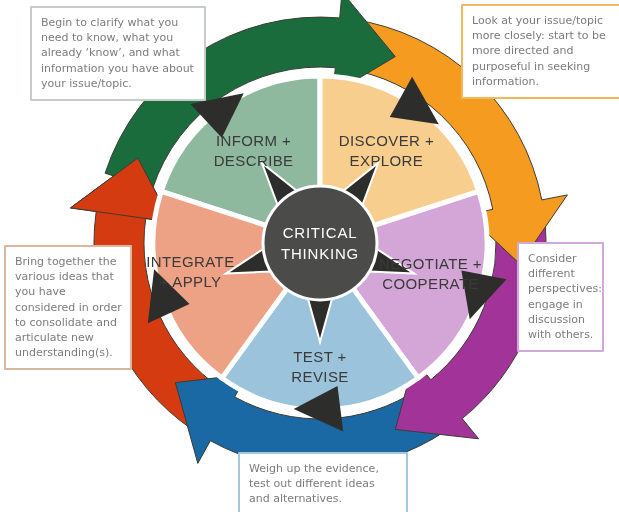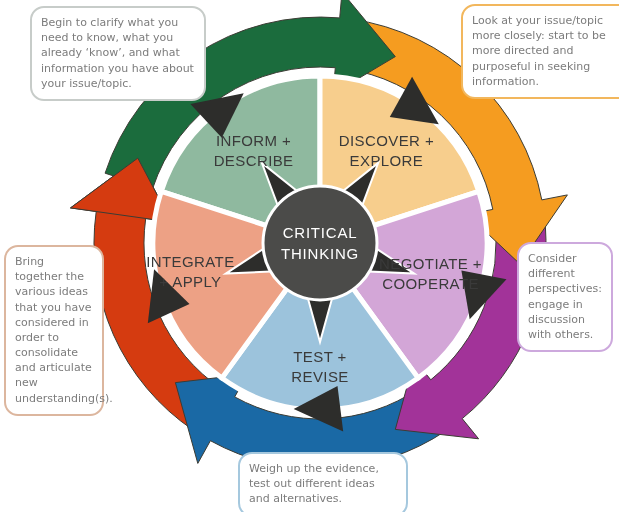--- a/index.html
+++ b/index.html
@@ -1,26 +1,26 @@
 <!DOCTYPE html>
 <html><head>
 <meta charset="utf-8">
 <style>
   html,body{margin:0;padding:0;background:#fff;}
   #stage{position:relative;width:619px;height:512px;background:#fff;overflow:hidden;
          font-family:"Liberation Sans",sans-serif;}
   #cycle-svg{position:absolute;left:0;top:0;}
   .callout{position:absolute;box-sizing:border-box;background:#fff;border:2px solid #ccc;
-           border-radius:14px;padding:7px 8px 8px 9px;
+           border-radius:1px;padding:7px 8px 8px 9px;
            font-family:"DejaVu Sans",sans-serif;font-size:11px;line-height:1.38;
            color:#7c7c7c;z-index:5;}
   .co-inform   {left:30px;  top:6px;   width:176px;}
   .co-discover {left:461px; top:4px;   width:184px;}
-  .co-negotiate{left:517px; top:242px; width:96px;}
-  .co-integrate{left:4px;   top:245px; width:100px;}
+  .co-negotiate{left:517px; top:242px; width:87px;}
+  .co-integrate{left:4px;   top:245px; width:128px;}
   .co-test     {left:238px; top:452px; width:170px;}
   .wedge-label{font-family:"Liberation Sans",sans-serif;font-size:15px;letter-spacing:.4px;}
   .center-label{font-family:"Liberation Sans",sans-serif;font-size:15px;letter-spacing:.8px;}
 </style>
 </head>
 <body>
 
 <div id="stage">
   <svg id="cycle-svg" width="619" height="512" viewBox="0 0 619 512">
       <path d="M221.6,388.9 A176,176 0 0 1 145.7,218.5 L171.5,222.1 L137.8,158.1 L70.5,207.9 L96.2,211.5 A226,226 0 0 0 193.6,430.4 Z" fill="#D53B10" stroke="#3C3C34" stroke-width="1" stroke-linejoin="round"></path>

